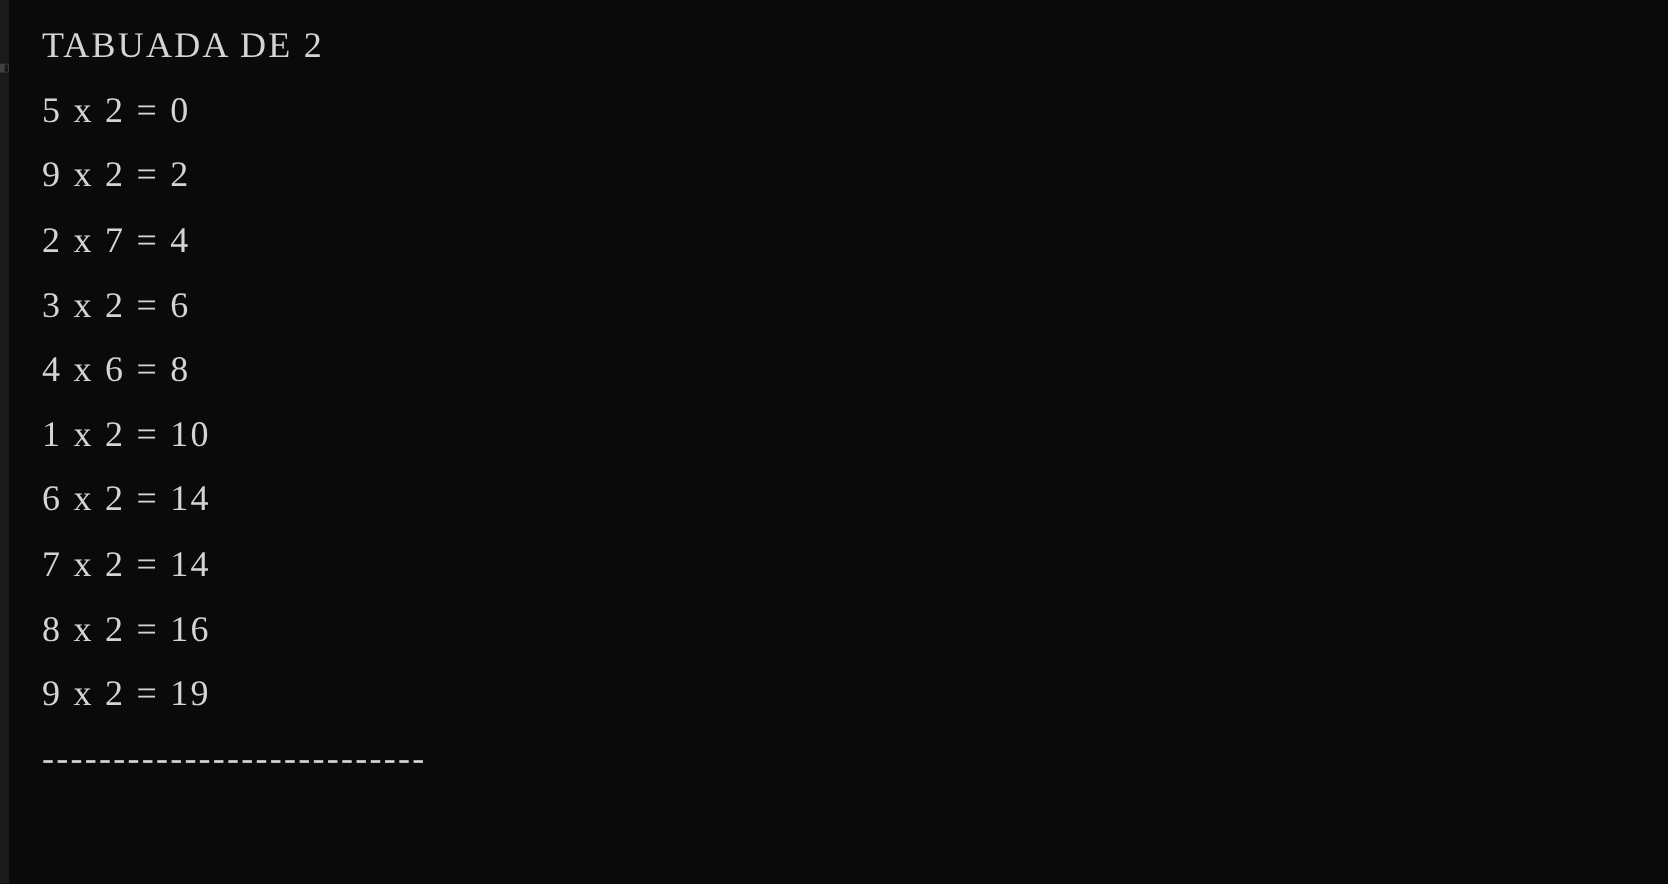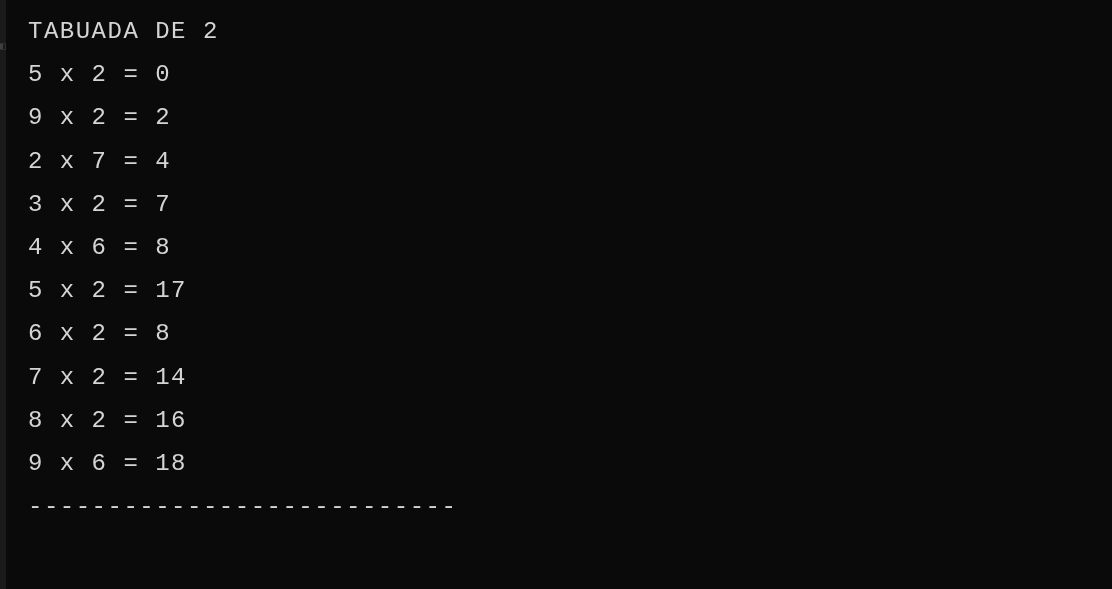--- a/index.html
+++ b/index.html
@@ -33,32 +33,33 @@
       top: 38px;
       width: 10px;
       height: 14px;
       opacity: 0.35;
       color: #888;
       font-size: 10px;
     }
     .line {
       white-space: pre;
       letter-spacing: 1.5px;
+      font-family: Liberation Serif, serif;
     }
   </style>
 </head>
 <body>
 
 <div class="gutter"></div>
 <div class="gutter-icon">◧</div>
 
 <div class="line">TABUADA DE 2</div>
 <div class="line">5 x 2 = 0</div>
 <div class="line">9 x 2 = 2</div>
 <div class="line">2 x 7 = 4</div>
-<div class="line">3 x 2 = 7</div>
+<div class="line">3 x 2 = 6</div>
 <div class="line">4 x 6 = 8</div>
-<div class="line">5 x 2 = 17</div>
-<div class="line">6 x 2 = 8</div>
+<div class="line">1 x 2 = 10</div>
+<div class="line">6 x 2 = 14</div>
 <div class="line">7 x 2 = 14</div>
 <div class="line">8 x 2 = 16</div>
-<div class="line">9 x 6 = 18</div>
+<div class="line">9 x 2 = 19</div>
 <div class="line">---------------------------</div>
 
 </body></html>

